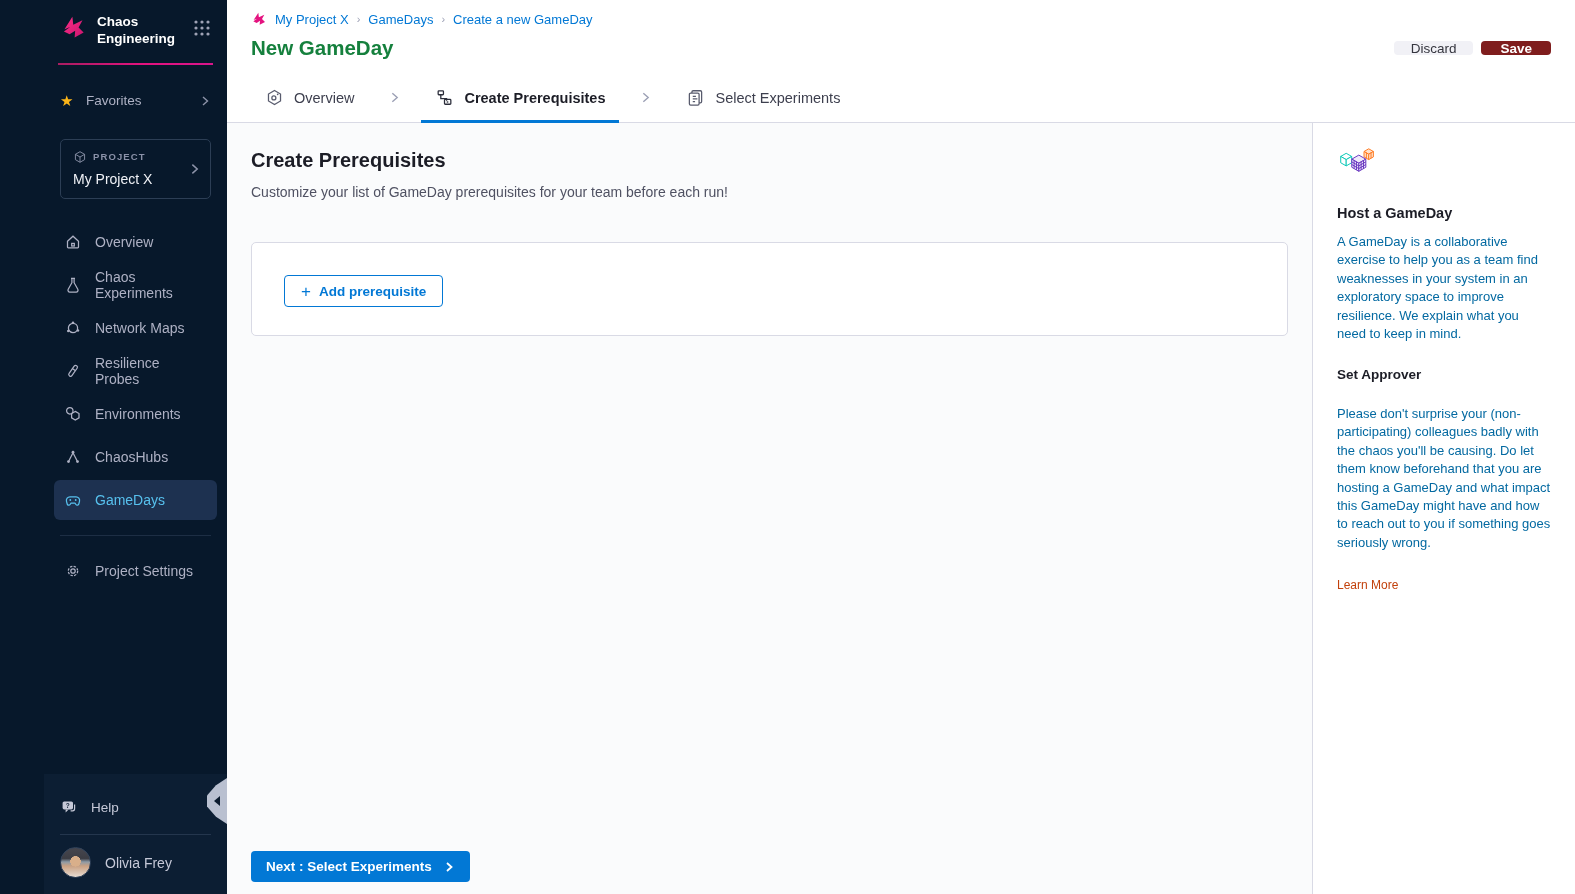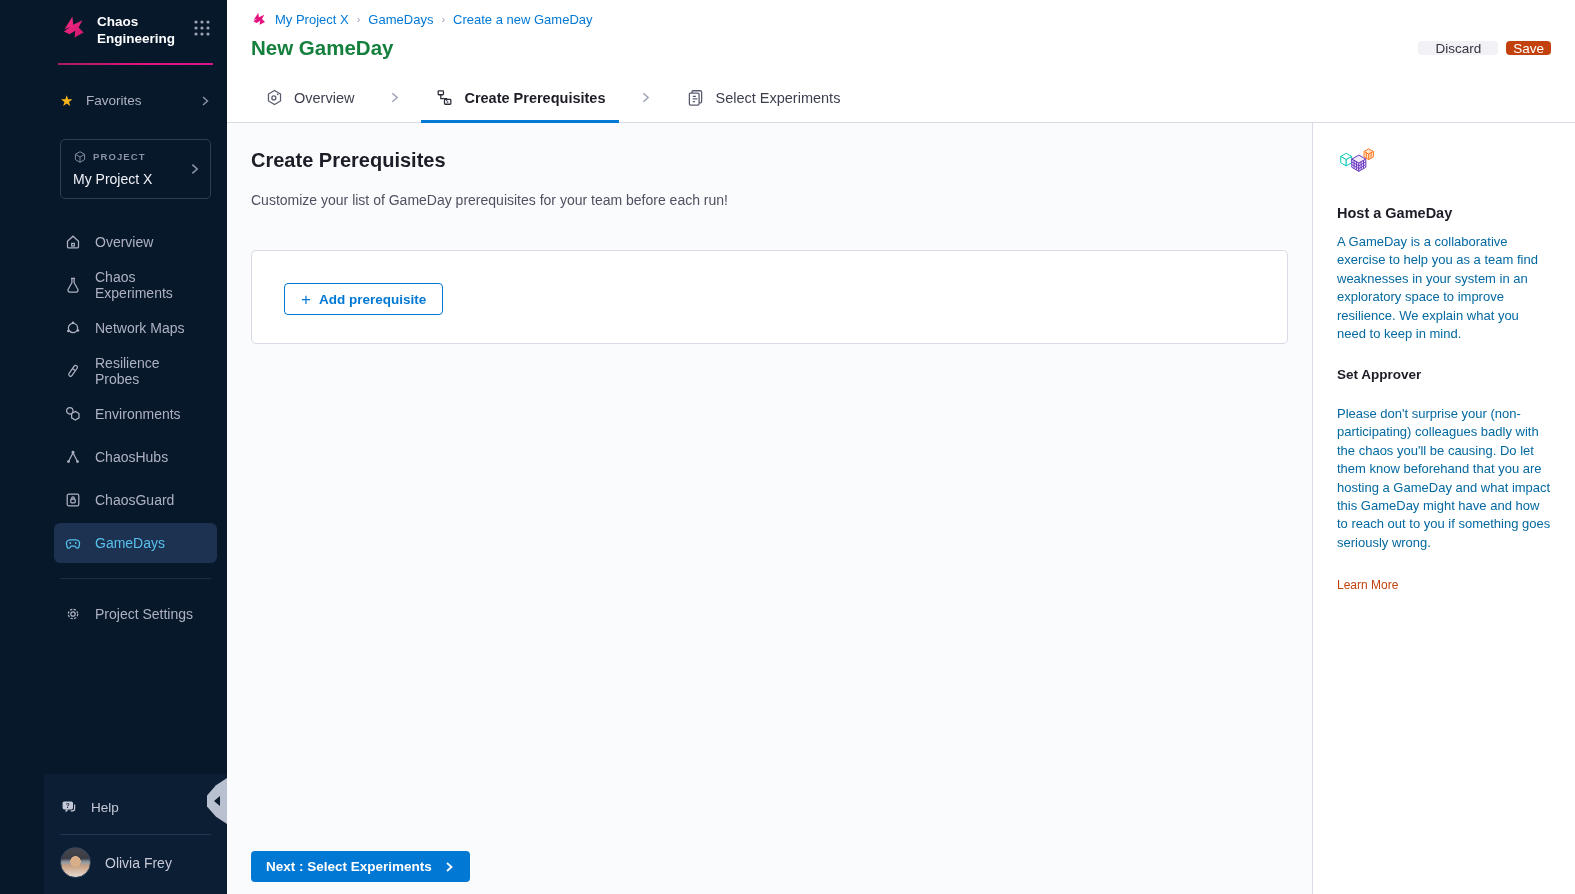--- a/index.html
+++ b/index.html
@@ -48,34 +48,34 @@
   .main-col { flex:1; display:flex; flex-direction:column; min-width:0; }
   .topbar { background:#fff; padding:11px 24px 0; }
   .breadcrumb { display:flex; align-items:center; gap:8px; font-size:13px; }
   .crumb-link { color:#0278d5; cursor:pointer; text-decoration:none; }
   .crumb-sep { color:#9ca0b5; font-size:11px; }
   .title-row { display:flex; align-items:center; margin-top:9px; padding-bottom:13px; }
   .page-title { font-size:20.5px; font-weight:bold; color:#15803d; }
   .topbar-actions { margin-left:auto; display:flex; gap:8px; }
   .btn { border:none; border-radius:4px; height:14px; font-family:inherit; cursor:pointer; }
   .btn-discard { background:#f1f1f6; color:#34353e; padding:0 17px; font-size:13.5px; }
-  .btn-save { background:#c2410c; color:#fff; padding:0 7px; font-size:13.5px; font-weight:normal; cursor:default; }
+  .btn-save { background:#7f1d1d; color:#fff; padding:0 19px; font-size:13.5px; font-weight:bold; cursor:default; }
 
   .tabbar { display:flex; align-items:stretch; height:50px; background:#fff; border-bottom:1px solid #d9dae5; padding-left:24px; }
   .tab { display:flex; align-items:center; gap:10px; padding:0 14px; font-size:14.5px; color:#3d3f4e; position:relative; cursor:pointer; }
   .tab svg { color:#585b6d; }
   .tab.active { font-weight:bold; color:#1c1d26; }
   .tab.active svg { color:#2b2d3a; }
   .tab.active::after { content:""; position:absolute; left:0; right:0; bottom:-1px; height:3px; background:#0278d5; }
   .tab-sep { display:flex; align-items:center; padding:0 20px; color:#9ca0b5; }
 
   .content-row { flex:1; display:flex; min-height:0; }
   .main-pane { flex:1; background:#fafbfc; position:relative; padding:26px 24px; min-width:0; }
   .content-heading { font-size:20px; font-weight:bold; color:#1c1d26; }
-  .content-sub { font-size:14px; color:#4f5162; margin-top:20px; }
+  .content-sub { font-size:14px; color:#4f5162; margin-top:12px; }
   .prereq-card { margin-top:42px; background:#fff; border:1px solid #d9dae5; border-radius:5px; height:94px; padding:32px 0 0 32px; }
   .add-btn { display:inline-flex; align-items:center; gap:8px; height:32px; padding:0 16px; background:#fff; border:1px solid #0278d5; border-radius:4px; color:#0278d5; font-size:13.5px; font-weight:bold; font-family:inherit; cursor:pointer; }
   .plus { font-size:17px; font-weight:normal; line-height:1; }
   .next-btn { position:absolute; left:24px; bottom:12px; display:inline-flex; align-items:center; gap:11px; height:31px; padding:0 15px; background:#0278d5; color:#fff; border:none; border-radius:4px; font-size:13.5px; font-weight:bold; font-family:inherit; cursor:pointer; }
 
   
   .help-pane { width:263px; min-width:263px; background:#fff; border-left:1px solid #d9dae5; padding:24px; }
   .help-title { font-size:14.5px; font-weight:bold; color:#1c1d26; margin:18px 0 12px; }
   .help-p { font-size:13px; color:#0369a1; line-height:1.42; }
   .help-sub { font-size:13.5px; font-weight:bold; color:#1c1d26; margin-top:23px; }
@@ -177,28 +177,20 @@
     <div class="nav-item">
       <svg width="18" height="18" viewBox="0 0 18 18" fill="none" stroke="currentColor" stroke-width="1.25">
         <line x1="9" y1="4.8" x2="4.8" y2="13"></line>
           <line x1="9" y1="4.8" x2="13.2" y2="13"></line>
         <circle cx="9" cy="4.2" r="1.4" fill="currentColor" stroke="none"></circle>
           <circle cx="4.5" cy="13.6" r="1.4" fill="currentColor" stroke="none"></circle>
           <circle cx="13.5" cy="13.6" r="1.4" fill="currentColor" stroke="none"></circle>
       </svg>
       <span>ChaosHubs</span>
     </div>
-    <div class="nav-item">
-      <svg width="18" height="18" viewBox="0 0 18 18" fill="none" stroke="currentColor" stroke-width="1.25">
-        <rect x="3.2" y="3.2" width="11.6" height="11.6" rx="1.6"></rect>
-          <rect x="6.8" y="8.2" width="4.4" height="3.6" rx="0.8"></rect>
-          <path d="M7.8 8.2 V7 a1.2 1.2 0 0 1 2.4 0 v1.2"></path>
-      </svg>
-      <span>ChaosGuard</span>
-    </div>
     <div class="nav-item active">
       <svg width="18" height="18" viewBox="0 0 18 18" fill="none" stroke="currentColor" stroke-width="1.25">
         <path d="M6 5.8 h6 a3.6 3.6 0 0 1 3.5 4.5 l-.7 2.7 a1.6 1.6 0 0 1-2.9.5 l-1-1.5 H7.1 l-1 1.5 a1.6 1.6 0 0 1-2.9-.5 l-.7-2.7 A3.6 3.6 0 0 1 6 5.8 Z"></path>
         <circle cx="6.3" cy="9" r="0.9" fill="currentColor" stroke="none"></circle>
           <circle cx="11.7" cy="9" r="0.9" fill="currentColor" stroke="none"></circle>
       </svg>
       <span>GameDays</span>
     </div>
   </nav>
 

